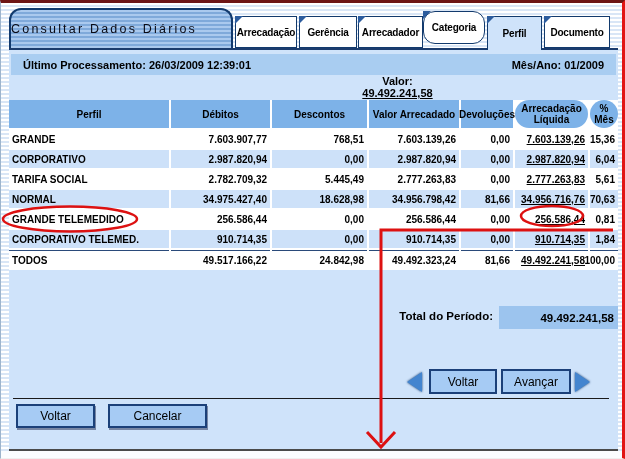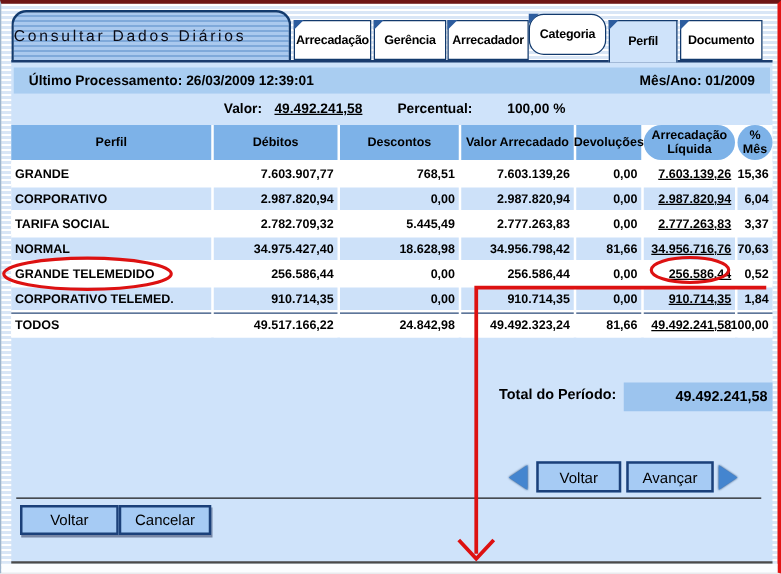--- a/index.html
+++ b/index.html
@@ -40,21 +40,21 @@
 
   
   .bar1 {
     position:absolute; left:10px; top:51px; width:605px; height:21px; background:#a9cdf1;
     display:flex; align-items:center; justify-content:space-between;
     font-size:11px; font-weight:bold; padding:0 12px;
   }
   .bar1 span { white-space:nowrap; }
   .bar2 {
     position:absolute; left:10px; top:72px; width:605px; height:24px; background:#cfe3fa;
-    display:flex; align-items:center; font-size:11px; font-weight:bold; padding-left:168px;
+    display:flex; align-items:center; font-size:11px; font-weight:bold; padding-left:168px;flex-direction:column;
   }
   .bar2 .gap-s { width:10px; } .bar2 .gap-l { width:28px; }
   .u { text-decoration:underline; }
 
   
   .grid {
     position:absolute; left:8px; top:97px; width:609px;
     display:grid; grid-template-columns:160px 99px 95px 90px 52px 73px 28px;
     grid-template-rows:28px repeat(6,18px) 20px; gap:2px; background:#ffffff;
   }
@@ -90,21 +90,21 @@
   }
   .nav-voltar { left:428px; top:366px; width:68px; height:25px; }
   .nav-avancar { left:500px; top:366px; width:70px; height:25px; }
   .tri { position:absolute; width:0; height:0; cursor:pointer; }
   .tri-left  { left:406px; top:369px; border-top:10px solid transparent; border-bottom:10px solid transparent; border-right:15px solid #4485cf; filter:drop-shadow(0 0 1px #123a6d); }
   .tri-right { left:574px; top:369px; border-top:10px solid transparent; border-bottom:10px solid transparent; border-left:15px solid #4485cf; filter:drop-shadow(0 0 1px #123a6d); }
 
   .separator { position:absolute; left:12px; top:395px; width:596px; border-top:1px solid #1a1a1a; }
 
   .foot-voltar { left:15px; top:401px; width:79px; height:24px; box-shadow:1px 2px 0 rgba(10,20,60,.45); }
-  .foot-cancelar { left:94px; top:401px; width:74px; height:24px; box-shadow:1px 2px 0 rgba(10,20,60,.45); }
+  .foot-cancelar { left:107px; top:401px; width:99px; height:24px; box-shadow:1px 2px 0 rgba(10,20,60,.45); }
 
   svg.annot { position:absolute; left:0; top:0; pointer-events:none; }
 </style>
 </head>
 <body>
 
 <div id="screen">
 
   <div class="panel"></div>
 
@@ -161,35 +161,35 @@
       <div class="c alt">2.987.820,94</div>
       <div class="c alt">0,00</div>
       <div class="c alt link">2.987.820,94</div>
       <div class="c alt">6,04</div>
       <div class="c name">TARIFA SOCIAL</div>
       <div class="c">2.782.709,32</div>
       <div class="c">5.445,49</div>
       <div class="c">2.777.263,83</div>
       <div class="c">0,00</div>
       <div class="c link">2.777.263,83</div>
-      <div class="c">3,37</div>
+      <div class="c">5,61</div>
       <div class="c name alt">NORMAL</div>
       <div class="c alt">34.975.427,40</div>
       <div class="c alt">18.628,98</div>
       <div class="c alt">34.956.798,42</div>
       <div class="c alt">81,66</div>
       <div class="c alt link">34.956.716,76</div>
       <div class="c alt">70,63</div>
       <div class="c name">GRANDE TELEMEDIDO</div>
       <div class="c">256.586,44</div>
       <div class="c">0,00</div>
       <div class="c">256.586,44</div>
       <div class="c">0,00</div>
       <div class="c link">256.586,44</div>
-      <div class="c">0,52</div>
+      <div class="c">0,81</div>
       <div class="c name alt">CORPORATIVO TELEMED.</div>
       <div class="c alt">910.714,35</div>
       <div class="c alt">0,00</div>
       <div class="c alt">910.714,35</div>
       <div class="c alt">0,00</div>
       <div class="c alt link">910.714,35</div>
       <div class="c alt">1,84</div>
       <div class="c name total" style="font-weight: bold;">TODOS</div>
       <div class="c total" style="font-weight: bold;">49.517.166,22</div>
       <div class="c total" style="font-weight: bold;">24.842,98</div>

